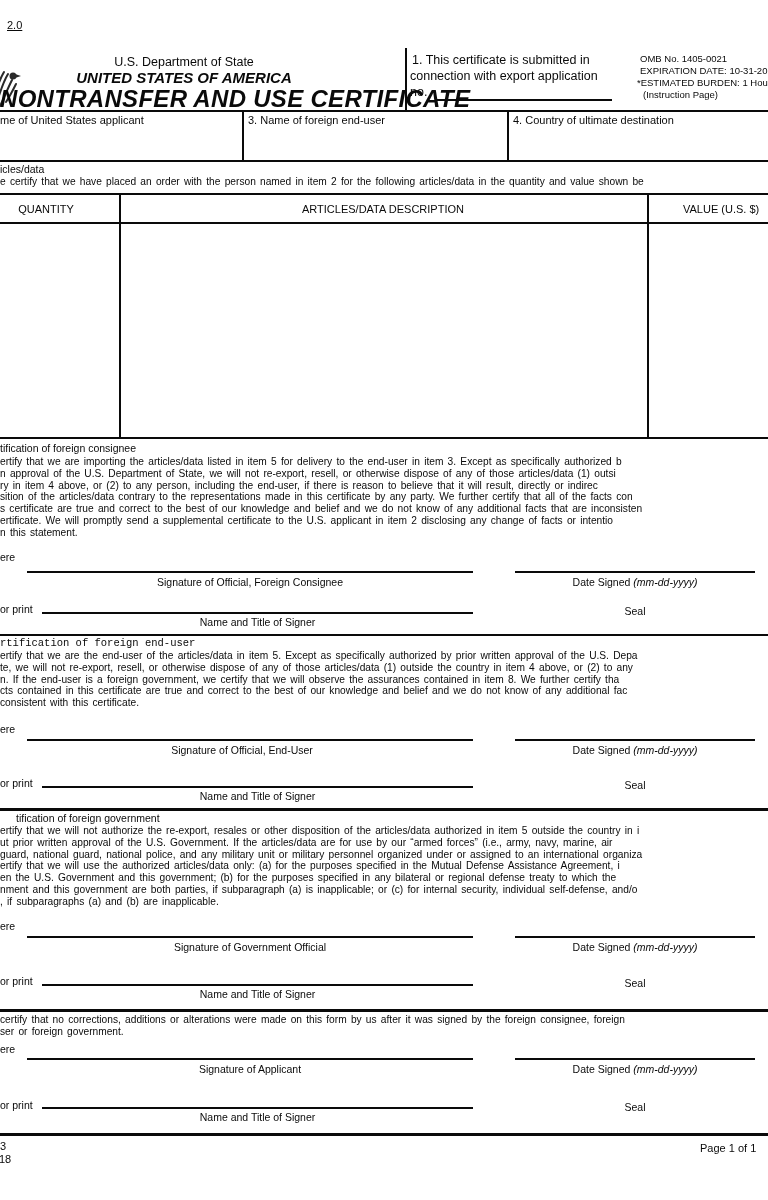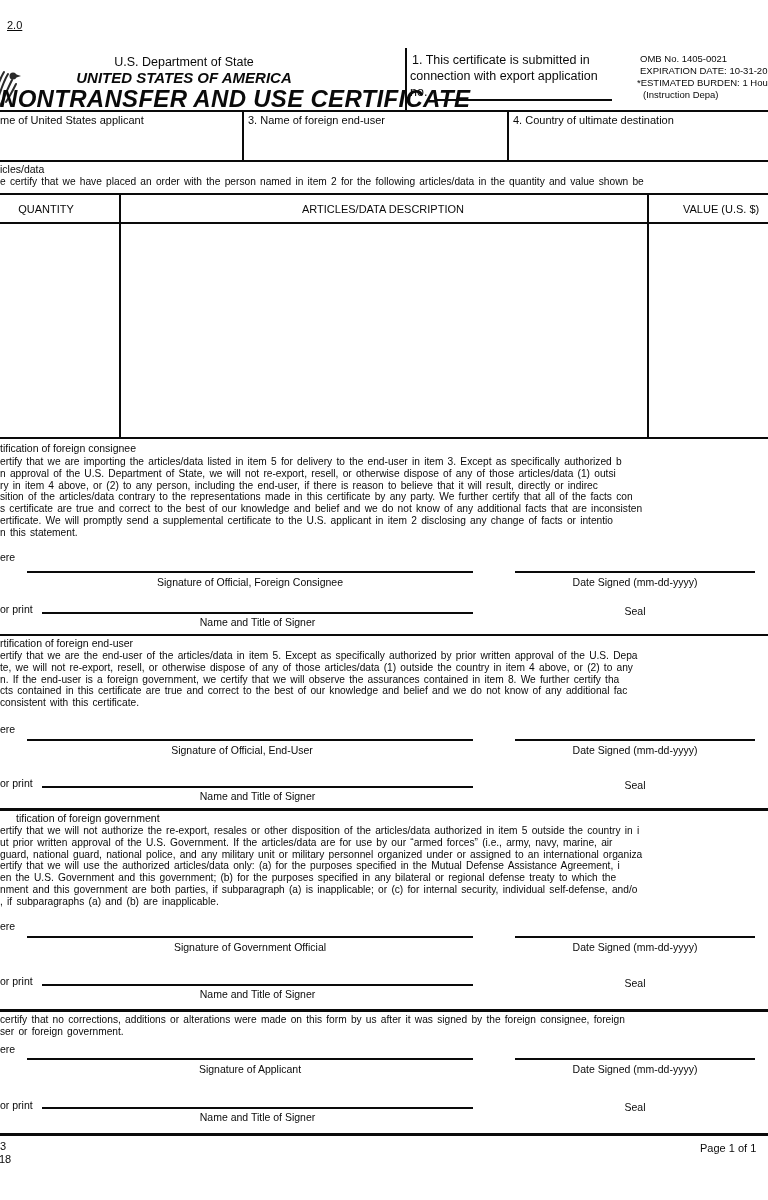--- a/index.html
+++ b/index.html
@@ -11,21 +11,21 @@
   .t{position:absolute;white-space:nowrap;}
   .ln{position:absolute;background:#0a0a0a;}
   .f9 {font-size:9.5px;line-height:11.5px;text-align:right;}
   .f10{font-size:10.2px;line-height:11.8px;word-spacing:1.4px;}
   .f10n{font-size:10.5px;line-height:12px;}
   .f11{font-size:11px;}
   .f12{font-size:12.5px;line-height:16px;}
   .ctr{text-align:center;}
   .bl{white-space:nowrap;height:11.8px;}
   .lines{position:absolute;left:0;width:780px;}
-  .it{}
+  .it{font-style:italic;}
   .b{font-weight:bold;font-style:italic;}
   .field{position:absolute;background:transparent;}
 </style>
 </head>
 <body>
 
 <div class="t f11" style="left:7px;top:19px;text-decoration:underline;">2.0</div>
 
 <svg class="t" style="left:-14px;top:64px;" width="40" height="46" viewBox="0 0 40 46">
   <g fill="none" stroke="#2a2a2a" stroke-width="2" stroke-linecap="round">
@@ -44,21 +44,21 @@
 
 <div class="ln" style="left:405px;top:48px;width:2px;height:62px;"></div>
 <div class="t f12" style="left:412px;top:52px;">1. This certificate is submitted in</div>
 <div class="t f12" style="left:410px;top:68px;">connection with export application</div>
 <div class="t f12" style="left:410px;top:84px;">no.</div>
 <div class="ln" style="left:437px;top:99px;width:175px;height:2px;"></div>
 
 <div class="t f9" style="left:640px;top:53px;">OMB No. 1405-0021</div>
 <div class="t f9" style="left:640px;top:65px;">EXPIRATION DATE: 10-31-202</div>
 <div class="t f9" style="left:637px;top:77px;">*ESTIMATED BURDEN: 1 Hou</div>
-<div class="t f9" style="left:643px;top:89px;">(Instruction Depa)</div>
+<div class="t f9" style="left:643px;top:89px;">(Instruction Page)</div>
 
 <div class="ln" style="left:0;top:110px;width:768px;height:2px;"></div>
 <div class="t f11" style="left:0px;top:114px;">me of United States applicant</div>
 <div class="t f11" style="left:248px;top:114px;">3. Name of foreign end-user</div>
 <div class="t f11" style="left:513px;top:114px;">4. Country of ultimate destination</div>
 <div class="ln" style="left:242px;top:110px;width:1.5px;height:50px;"></div>
 <div class="ln" style="left:507px;top:110px;width:1.5px;height:50px;"></div>
 <div class="field" style="left:0;top:126px;width:240px;height:32px;"></div>
 <div class="field" style="left:244px;top:126px;width:260px;height:32px;"></div>
 <div class="field" style="left:509px;top:126px;width:259px;height:32px;"></div>
@@ -93,21 +93,21 @@
 <div class="ln" style="left:27px;top:571px;width:446px;height:2px;"></div>
 <div class="t f10n ctr" style="left:27px;top:576px;width:446px;">Signature of Official, Foreign Consignee</div>
 <div class="ln" style="left:515px;top:571px;width:240px;height:2px;"></div>
 <div class="t f10n ctr" style="left:515px;top:576px;width:240px;"><span>Date Signed </span><span class="it">(mm-dd-yyyy)</span></div>
 <div class="t f10n" style="left:0;top:603px;">or print</div>
 <div class="ln" style="left:42px;top:612px;width:431px;height:2px;"></div>
 <div class="t f10n ctr" style="left:42px;top:616px;width:431px;">Name and Title of Signer</div>
 <div class="t f10n ctr" style="left:515px;top:605px;width:240px;">Seal</div>
 <div class="ln" style="left:0;top:634px;width:768px;height:2px;"></div>
 
-<div class="t f10n" style="left:0;top:637px;">rtification of foreign end-user</div>
+<div class="t f10n" style="left:0;top:637px;font-family:Liberation Mono, monospace;">rtification of foreign end-user</div>
 <div class="lines f10" style="top:650px;">
     <div class="bl">ertify that we are the end-user of the articles/data in item 5.  Except as specifically authorized by prior written approval of the U.S. Depa</div>
     <div class="bl">te, we will not re-export, resell, or otherwise dispose of any of those articles/data (1) outside the country in item 4 above, or (2) to any</div>
     <div class="bl">n.  If the end-user is a foreign government, we certify that we will observe the assurances contained in item 8.  We further certify tha</div>
     <div class="bl">cts contained in this certificate are true and correct to the best of our knowledge and belief and we do not know of any additional fac</div>
     <div class="bl">consistent with this certificate.</div>
   </div>
 <div class="t f10n" style="left:0;top:723px;">ere</div>
 <div class="ln" style="left:27px;top:739px;width:446px;height:2px;"></div>
 <div class="t f10n ctr" style="left:19px;top:744px;width:446px;">Signature of Official, End-User</div>

